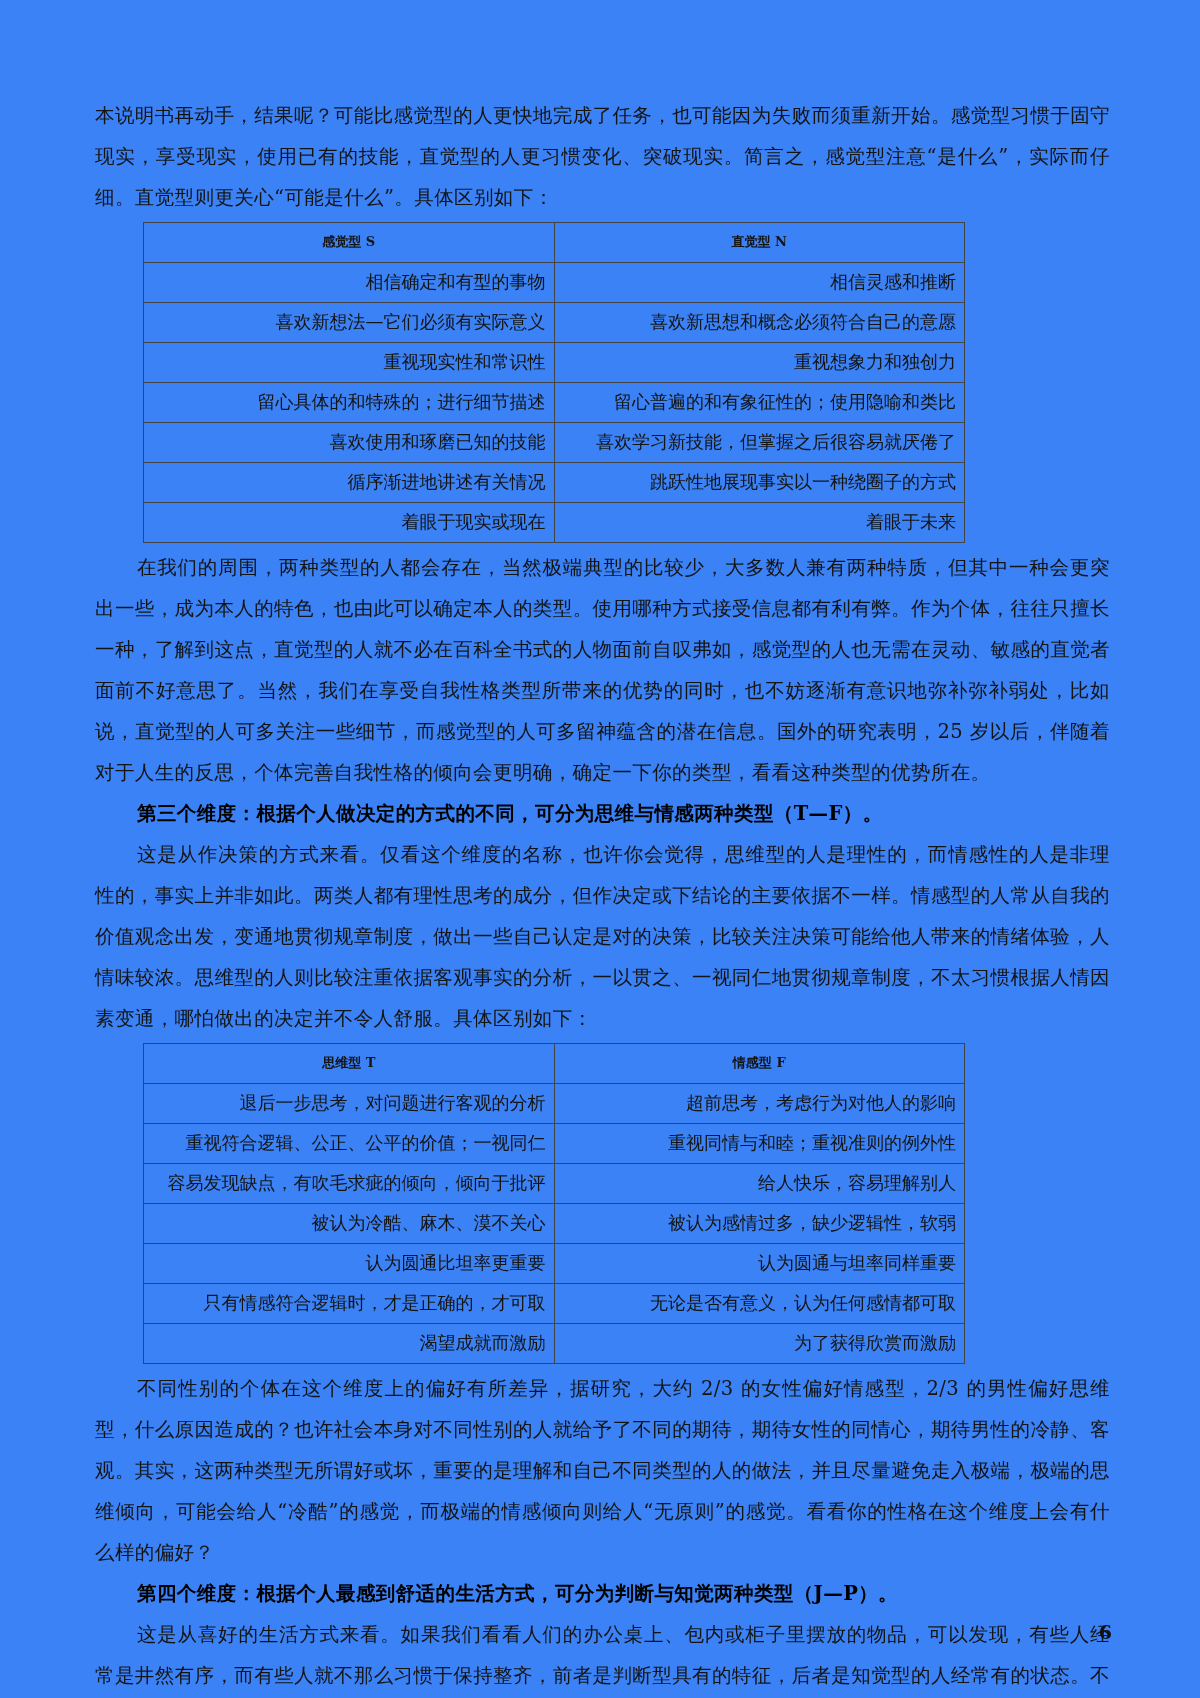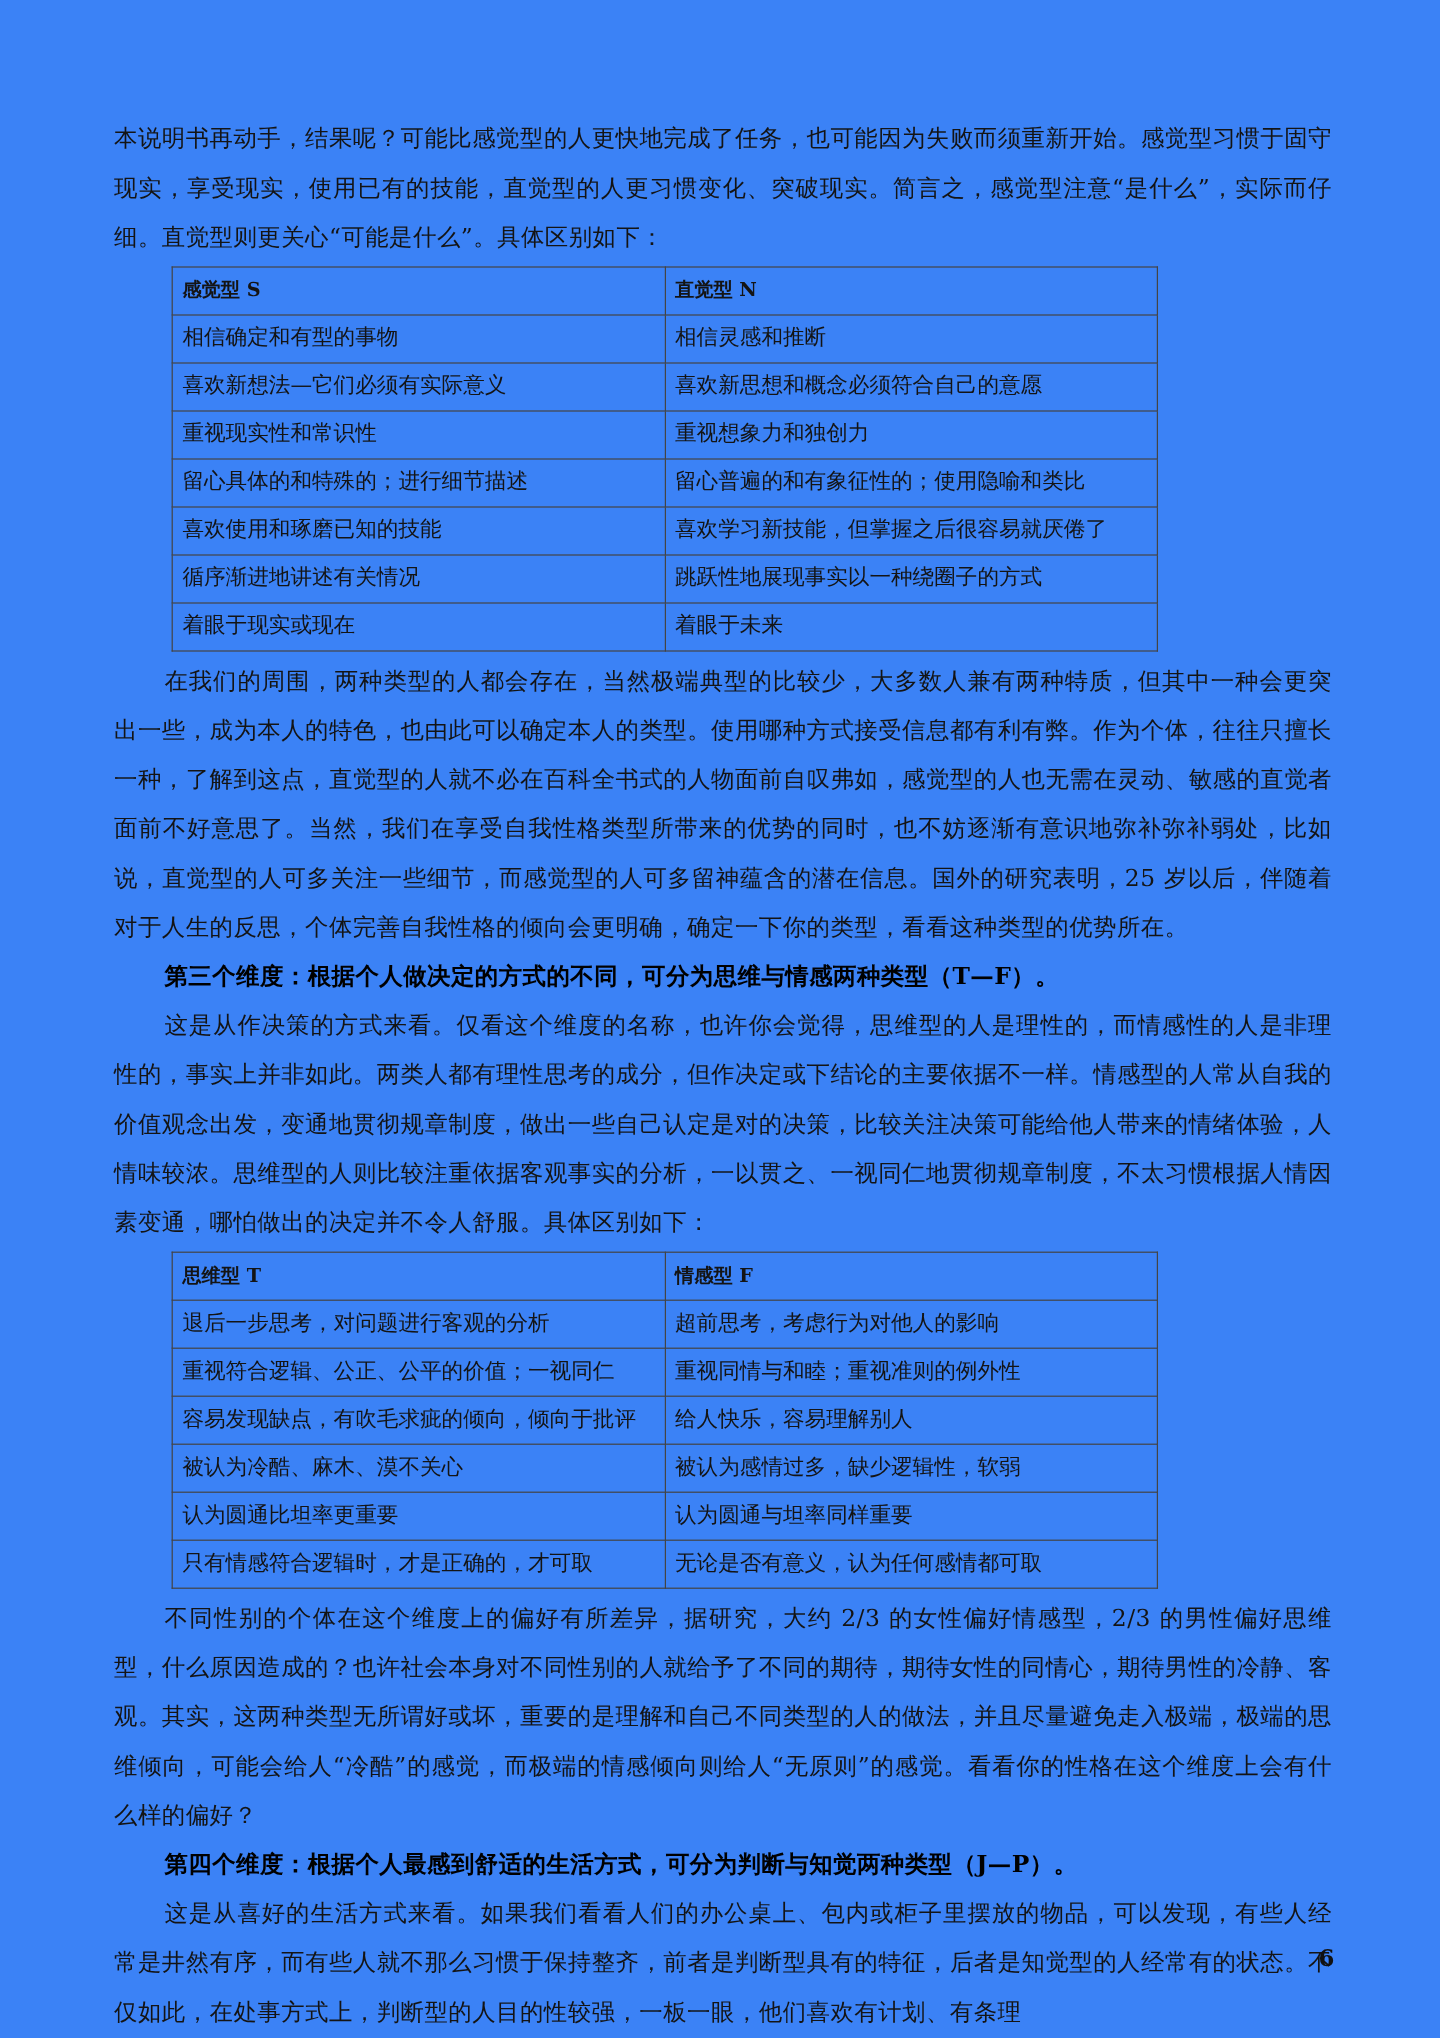--- a/index.html
+++ b/index.html
@@ -61,26 +61,26 @@
     font-size: 18px;
     line-height: 28px;
     height: 35px;
     vertical-align: middle;
     color: #141414;
     font-weight: 500;
     overflow: hidden;
     white-space: nowrap;
   }
   table.cmp th {
-    text-align: left;
+    text-align: center;
     font-weight: bold;
-    font-size: 16px;
+    font-size: 13px;
     height: 40px;
   }
-  table.cmp td { text-align: left; }
+  table.cmp td { text-align: right; }
   table.cmp col.c1 { width: 50%; }
   table.cmp col.c2 { width: 50%; }
   .page-number {
     position: absolute;
     right: 88px;
     bottom: 55px;
     font-size: 19px;
     font-weight: bold;
     color: #111;
     font-family: "DejaVu Serif", "Liberation Serif", serif;
@@ -172,20 +172,24 @@
           <td>被认为感情过多，缺少逻辑性，软弱</td>
         </tr>
         <tr>
           <td>认为圆通比坦率更重要</td>
           <td>认为圆通与坦率同样重要</td>
         </tr>
         <tr>
           <td>只有情感符合逻辑时，才是正确的，才可取</td>
           <td>无论是否有意义，认为任何感情都可取</td>
         </tr>
+        <tr>
+          <td>渴望成就而激励</td>
+          <td>为了获得欣赏而激励</td>
+        </tr>
       </tbody>
     </table>
 
     <p class="para indent">不同性别的个体在这个维度上的偏好有所差异，据研究，大约 2/3 的女性偏好情感型，2/3 的男性偏好思维型，什么原因造成的？也许社会本身对不同性别的人就给予了不同的期待，期待女性的同情心，期待男性的冷静、客观。其实，这两种类型无所谓好或坏，重要的是理解和自己不同类型的人的做法，并且尽量避免走入极端，极端的思维倾向，可能会给人“冷酷”的感觉，而极端的情感倾向则给人“无原则”的感觉。看看你的性格在这个维度上会有什么样的偏好？</p>
 
     <p class="heading">第四个维度：根据个人最感到舒适的生活方式，可分为判断与知觉两种类型（J—P）。</p>
 
     <p class="para indent">这是从喜好的生活方式来看。如果我们看看人们的办公桌上、包内或柜子里摆放的物品，可以发现，有些人经常是井然有序，而有些人就不那么习惯于保持整齐，前者是判断型具有的特征，后者是知觉型的人经常有的状态。不仅如此，在处事方式上，判断型的人目的性较强，一板一眼，他们喜欢有计划、有条理</p>
 
   </div>

